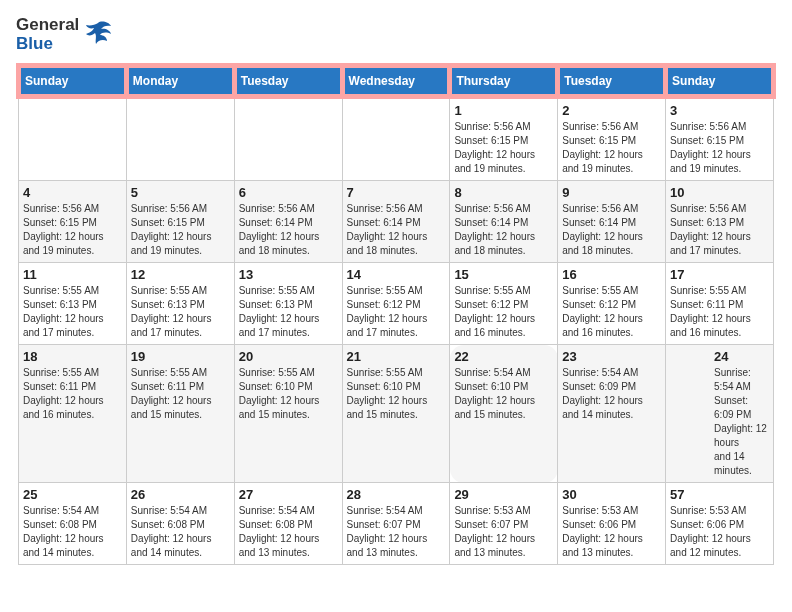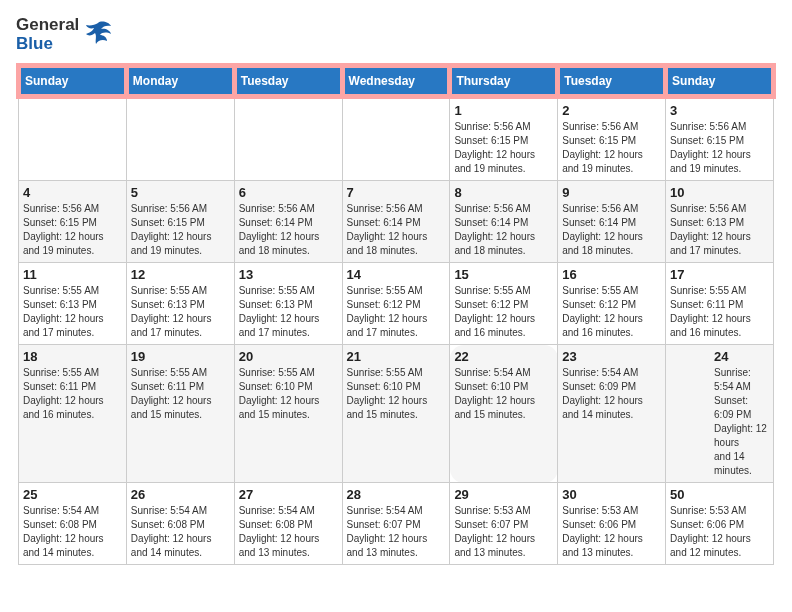--- a/index.html
+++ b/index.html
@@ -334,21 +334,21 @@
 and 13 minutes.</div>
         </td>
         <td>
           <div class="day-number">30</div>
           <div class="day-info" style="white-space: pre-line;">Sunrise: 5:53 AM
 Sunset: 6:06 PM
 Daylight: 12 hours
 and 13 minutes.</div>
         </td>
         <td>
-          <div class="day-number">50</div>
+          <div class="day-number">57</div>
           <div class="day-info" style="white-space: pre-line;">Sunrise: 5:53 AM
 Sunset: 6:06 PM
 Daylight: 12 hours
 and 12 minutes.</div>
         </td>
       </tr>
     </tbody>
 </table>
 
 </body></html>

